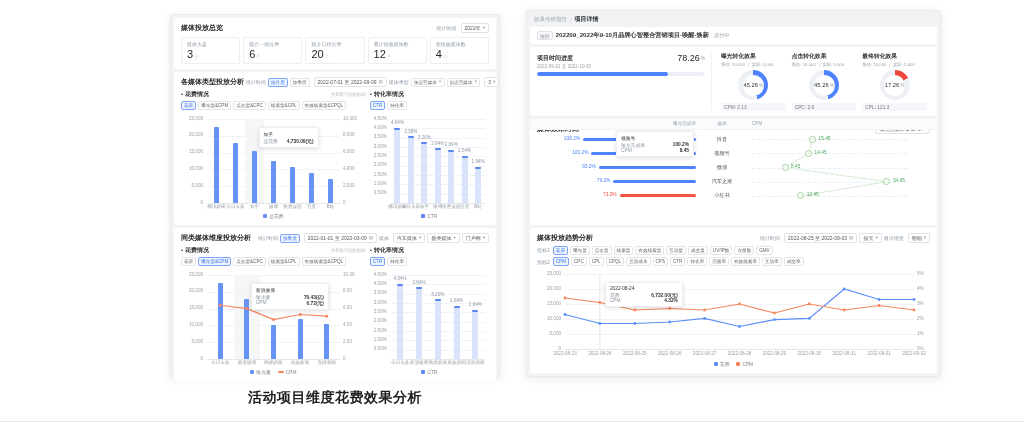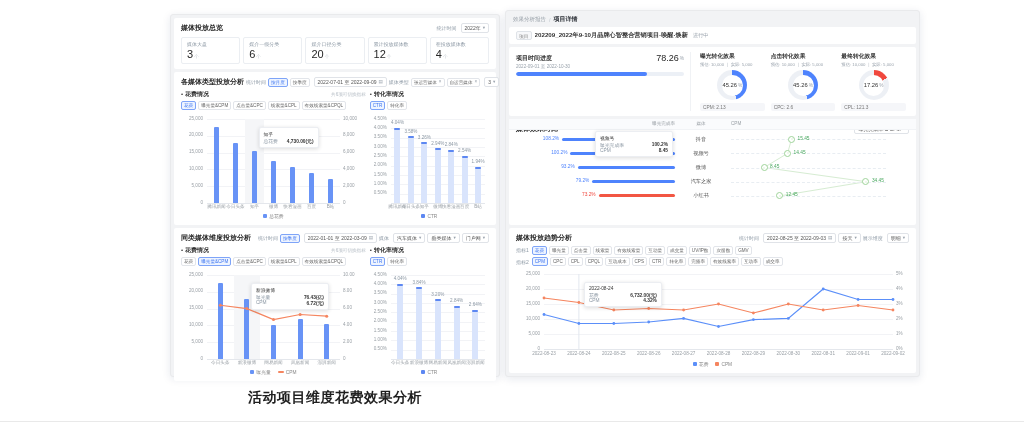--- a/index.html
+++ b/index.html
@@ -2,21 +2,21 @@
 <html><head>
 <meta charset="utf-8">
 <style>
   *{box-sizing:border-box;margin:0;padding:0}
   html,body{width:1024px;height:428px;overflow:hidden}
   body{position:relative;background:#fff;font-family:"Liberation Sans","DejaVu Sans",sans-serif;color:#333}
   .stage{position:absolute;inset:0}
   .panel{position:absolute;background:#f2f3f5;border:1px solid #e9eaec;border-radius:3px;
          box-shadow:0 2px 8px rgba(20,40,90,.10);padding:3px}
   .panel-left{left:170px;top:14px;width:330px;height:363px}
-  .panel-right{left:505px;top:10px;width:415px;height:367px}
+  .panel-right{left:526px;top:10px;width:415px;height:367px}
   .card{background:#fff;border-radius:2px;padding:5px 7px;position:relative;margin-bottom:3px}
   .row{display:flex;align-items:center;min-width:0}
   .sp{flex:1}
   .sec-title{font-size:7px;font-weight:bold;color:#262626;white-space:nowrap}
   .mini{font-size:5px;color:#8c98a4;white-space:nowrap;margin:0 2px}
   .selbox{display:inline-flex;align-items:center;gap:2px;border:1px solid #e0e3e8;border-radius:2px;
           padding:1px 3px;font-size:5px;color:#555;background:#fff;white-space:nowrap;margin-left:2px}
   .caret,.xico,.ico-cal{font-style:normal;font-size:4.6px;color:#9aa3ad;line-height:1}
   .xico{margin-left:2px}
   .chips{display:flex;align-items:center;flex-wrap:nowrap}

